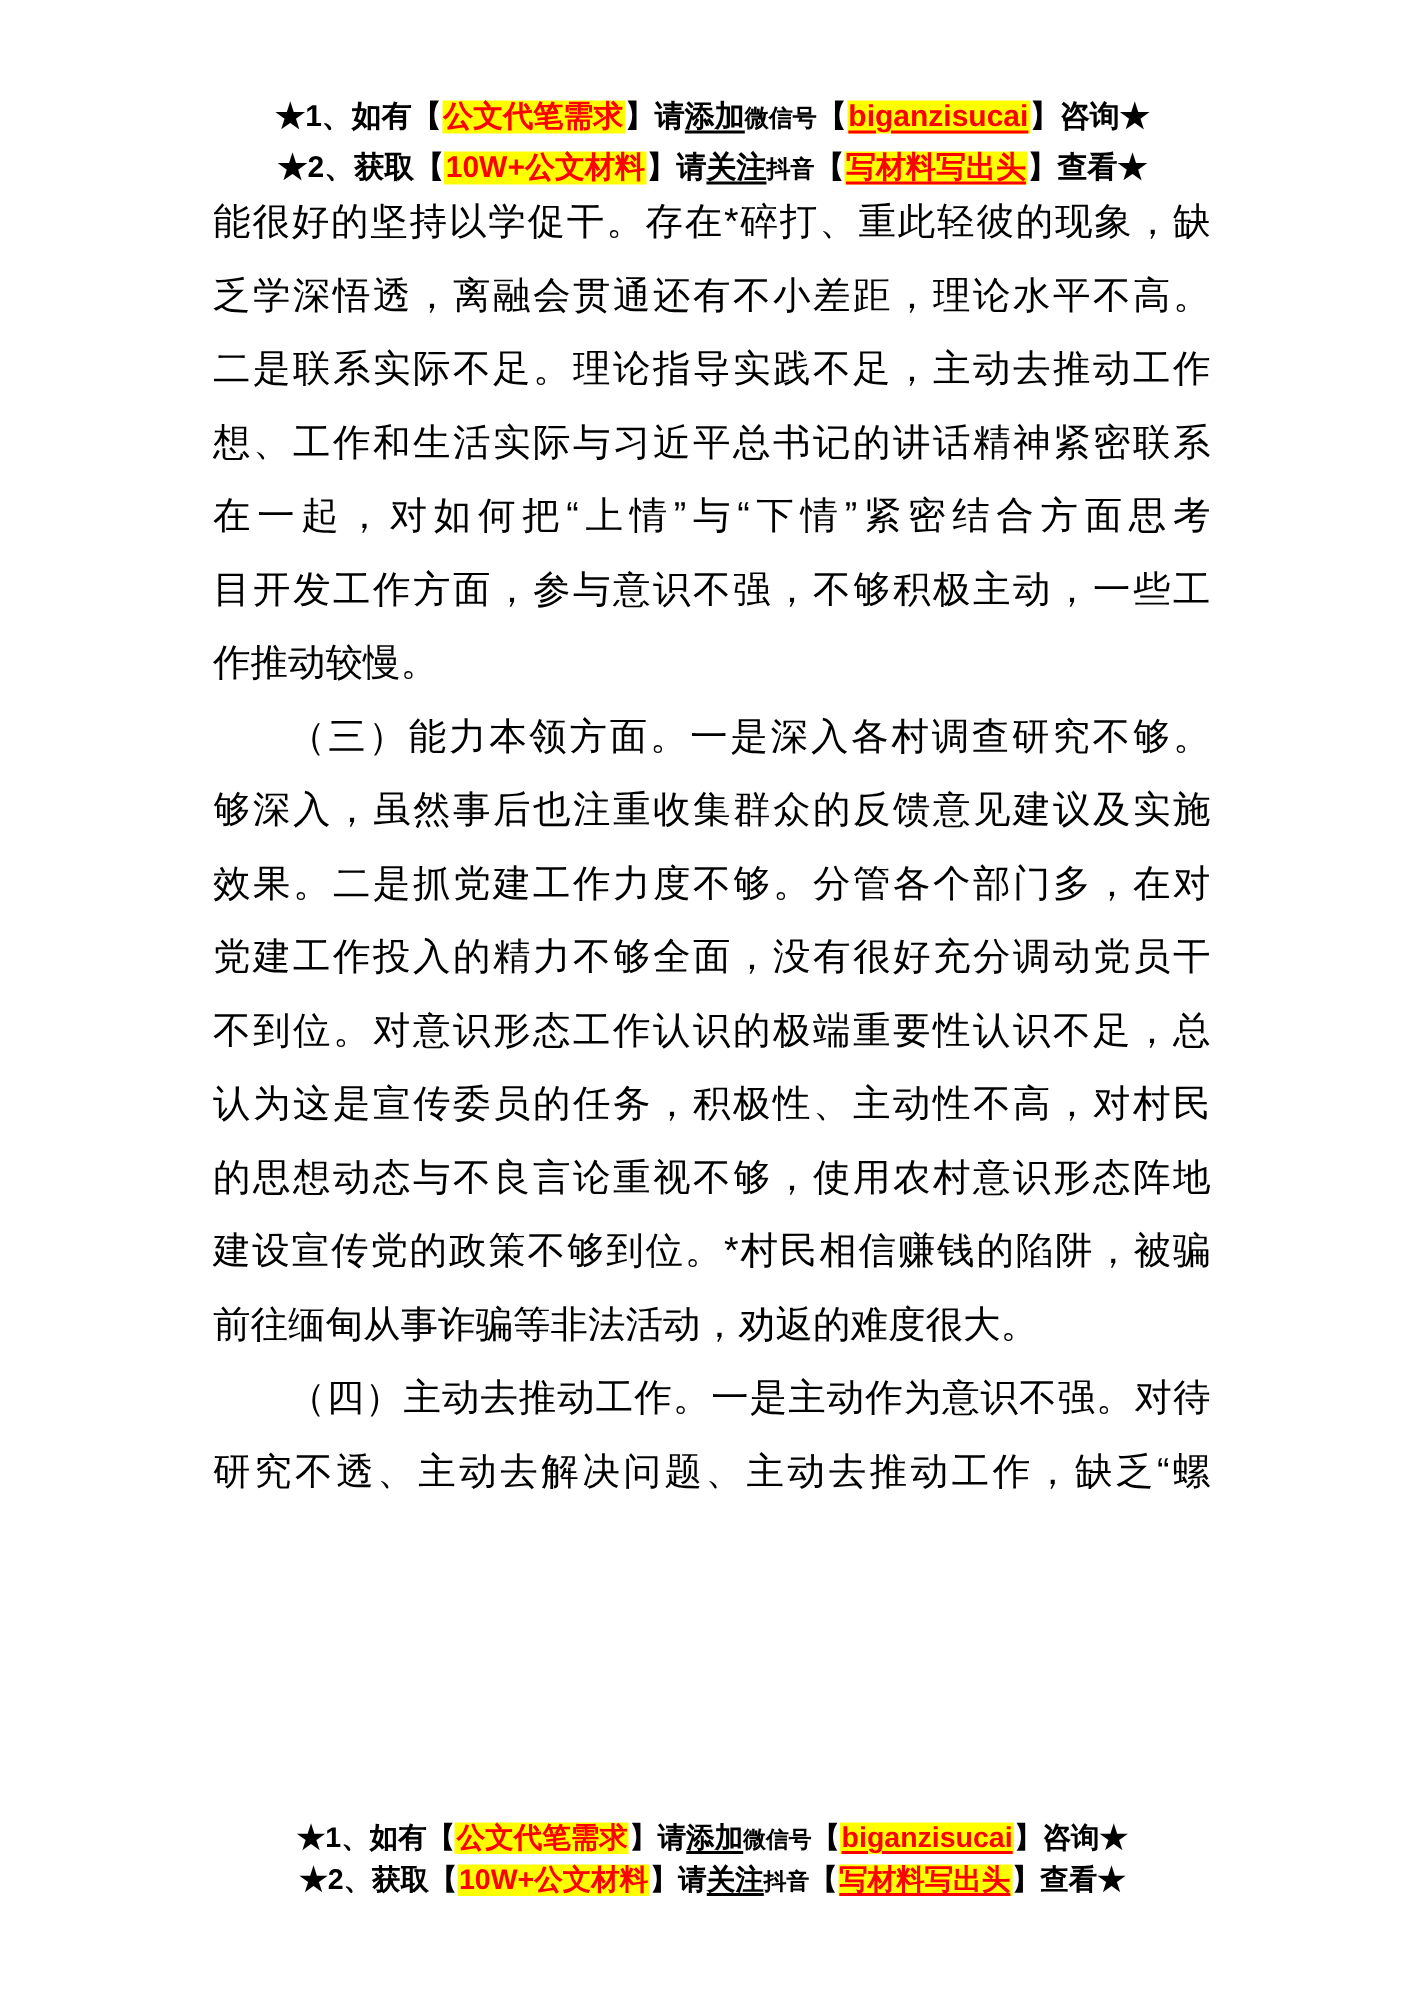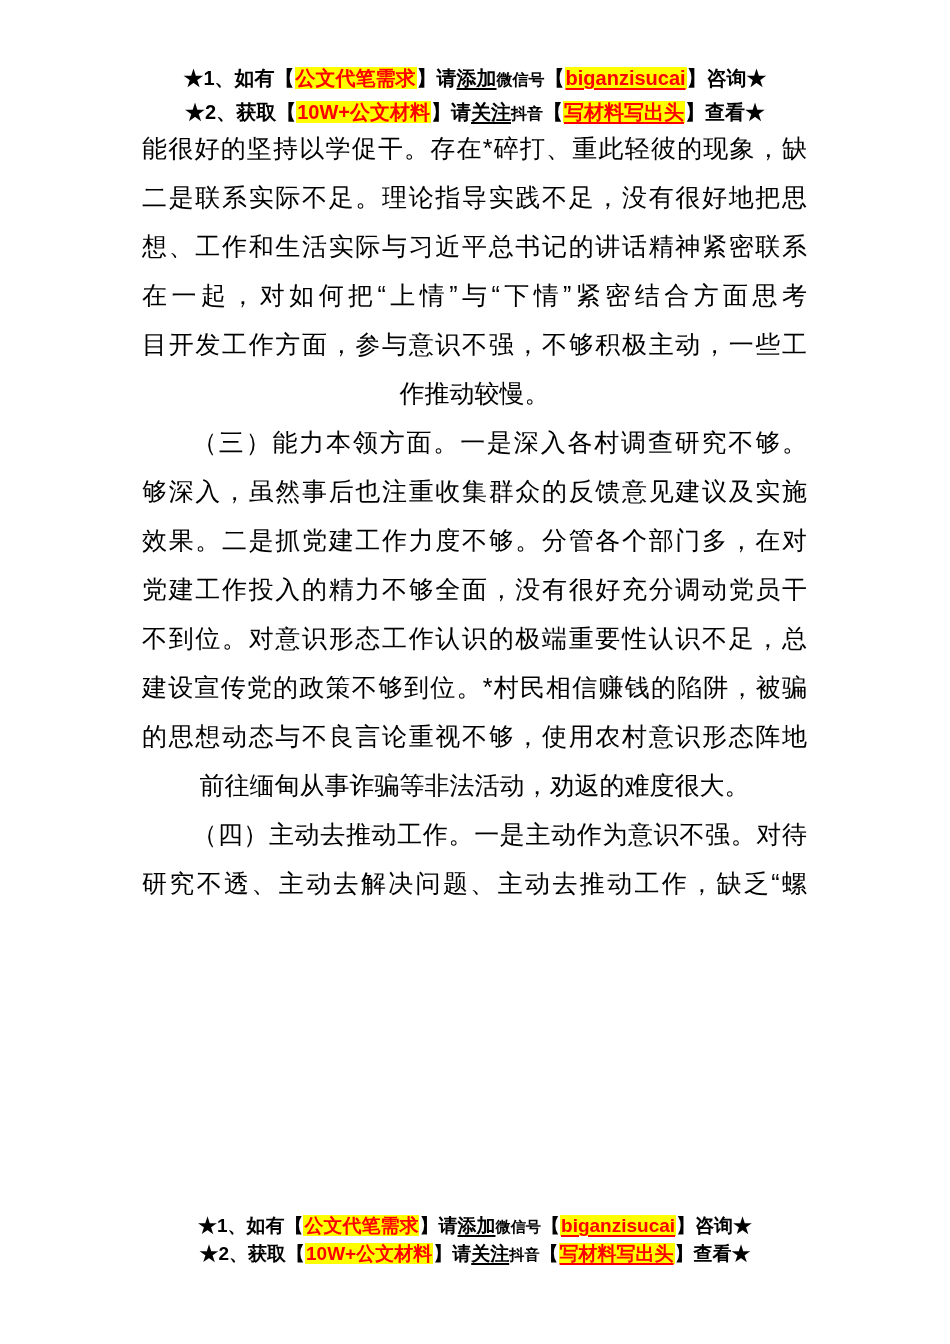--- a/index.html
+++ b/index.html
@@ -39,21 +39,21 @@
     left: 142px;
     top: 124px;
     width: 665px;
     font-size: 25px;
     font-weight: 400;
   }
   .line {
     height: 49px;
     line-height: 49px;
     overflow: hidden;
-    text-align: center;
+    text-align: left;
     white-space: normal;
   }
   .line.j {
     text-align: justify;
     text-align-last: justify;
   }
   .line.indent { text-indent: 2em; }
 </style>
 </head>
 <body>
@@ -64,32 +64,34 @@
     <div class="promo-line">
       <span>★1、如有【</span><span class="red hl">公文代笔需求</span><span>】请</span><span class="u">添加</span><span class="sm">微信号</span><span>【</span><span class="red hl u">biganzisucai</span><span>】咨询★</span>
     </div>
     <div class="promo-line">
       <span>★2、获取【</span><span class="red hl">10W+公文材料</span><span>】请</span><span class="u">关注</span><span class="sm">抖音</span><span>【</span><span class="red hl u">写材料写出头</span><span>】查看★</span>
     </div>
   </div>
 
   <div class="doc-body">
     <div class="line j">能很好的坚持以学促干。存在*碎打、重此轻彼的现象，缺</div>
-    <div class="line j">二是联系实际不足。理论指导实践不足，没有很好地把思</div>
+    <div class="line j">乏学深悟透，离融会贯通还有不小差距，理论水平不高。</div>
+    <div class="line j">二是联系实际不足。理论指导实践不足，主动去推动工作</div>
     <div class="line j">想、工作和生活实际与习近平总书记的讲话精神紧密联系</div>
     <div class="line j">在一起，对如何把“上情”与“下情”紧密结合方面思考</div>
     <div class="line j">目开发工作方面，参与意识不强，不够积极主动，一些工</div>
     <div class="line">作推动较慢。</div>
     <div class="line j indent">（三）能力本领方面。一是深入各村调查研究不够。</div>
     <div class="line j">够深入，虽然事后也注重收集群众的反馈意见建议及实施</div>
     <div class="line j">效果。二是抓党建工作力度不够。分管各个部门多，在对</div>
     <div class="line j">党建工作投入的精力不够全面，没有很好充分调动党员干</div>
     <div class="line j">不到位。对意识形态工作认识的极端重要性认识不足，总</div>
+    <div class="line j">认为这是宣传委员的任务，积极性、主动性不高，对村民</div>
+    <div class="line j">的思想动态与不良言论重视不够，使用农村意识形态阵地</div>
     <div class="line j">建设宣传党的政策不够到位。*村民相信赚钱的陷阱，被骗</div>
-    <div class="line j">的思想动态与不良言论重视不够，使用农村意识形态阵地</div>
     <div class="line">前往缅甸从事诈骗等非法活动，劝返的难度很大。</div>
     <div class="line j indent">（四）主动去推动工作。一是主动作为意识不强。对待</div>
     <div class="line j">研究不透、主动去解决问题、主动去推动工作，缺乏“螺</div>
   </div>
 
   <div class="promo footer">
     <div class="promo-line">
       <span>★1、如有【</span><span class="red hl">公文代笔需求</span><span>】请</span><span class="u">添加</span><span class="sm">微信号</span><span>【</span><span class="red hl u">biganzisucai</span><span>】咨询★</span>
     </div>
     <div class="promo-line">

